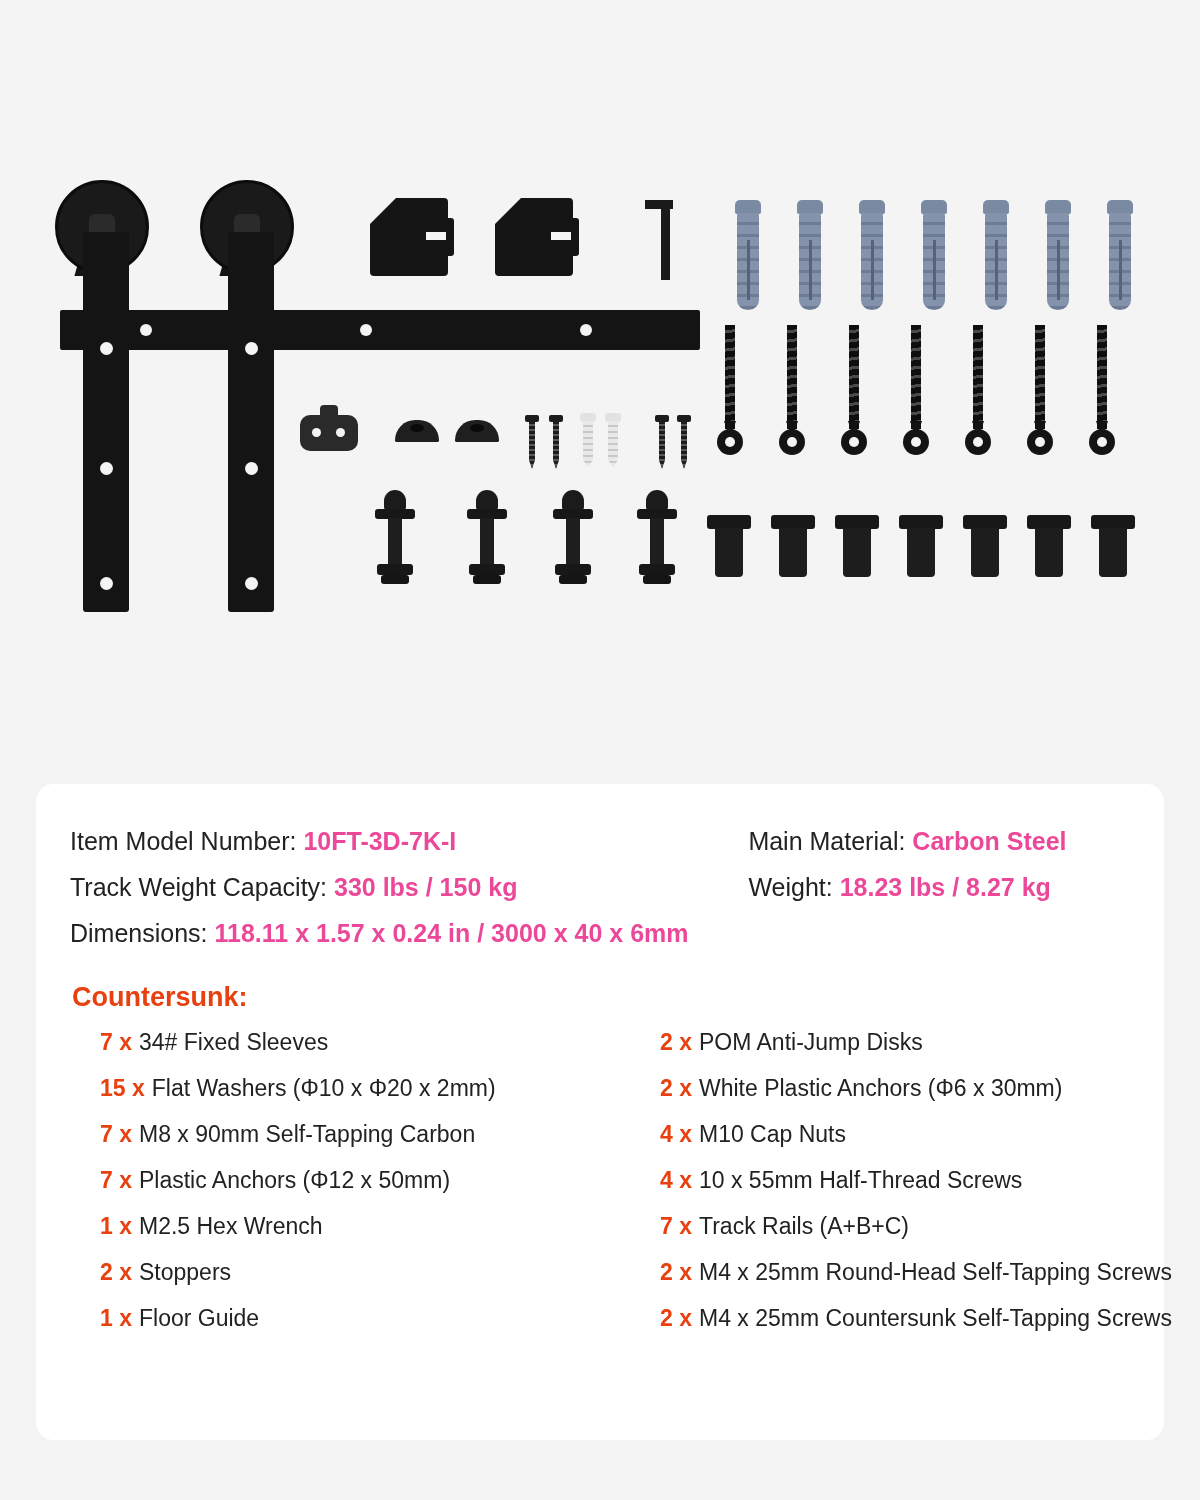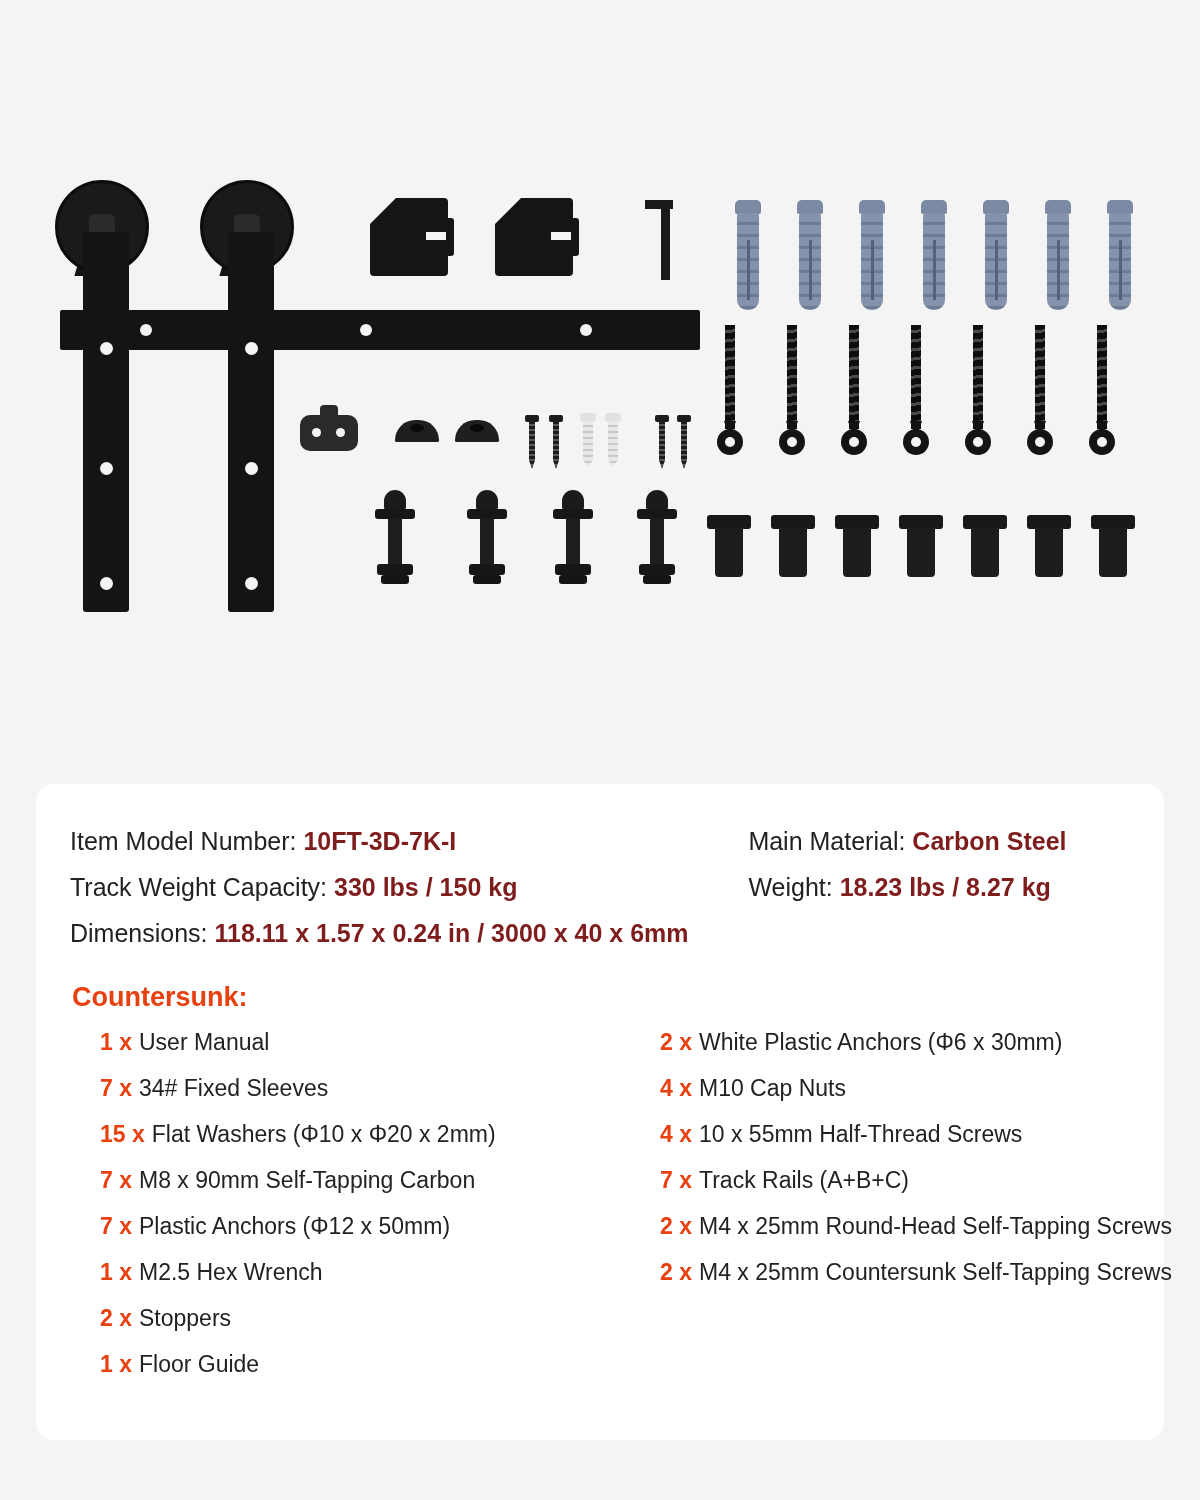--- a/index.html
+++ b/index.html
@@ -217,21 +217,21 @@
   }
   .spec-col { }
   .spec-col.left { width: 64%; }
   .spec-col.right { width: 36%; }
   .spec-line {
     font-size: 25px;
     line-height: 46px;
     color: #222;
     white-space: nowrap;
   }
-  .spec-line .val { color: #7f1d1d; font-weight: bold; }
+  .spec-line .val { color: #ec4899; font-weight: bold; }
   .acc-title {
     margin: 26px 0 6px 36px;
     font-size: 27px;
     font-weight: bold;
     color: #e8400e;
   }
   .acc-grid {
     display: flex;
     padding: 0 34px;
   }
@@ -489,30 +489,30 @@
       <div class="spec-line">
         <span>Weight: </span><span class="val">18.23 lbs / 8.27 kg</span>
       </div>
     </div>
   </div>
 
   <div class="acc-title">Countersunk:</div>
 
   <div class="acc-grid">
     <div class="acc-col left">
-      <div class="acc-item"><span class="qty">1 x</span><span>User Manual</span></div>
       <div class="acc-item"><span class="qty">7 x</span><span>34# Fixed Sleeves</span></div>
       <div class="acc-item"><span class="qty">15 x</span><span>Flat Washers (Φ10 x  Φ20 x 2mm)</span></div>
       <div class="acc-item"><span class="qty">7 x</span><span>M8 x 90mm Self-Tapping Carbon</span></div>
       <div class="acc-item"><span class="qty">7 x</span><span>Plastic Anchors (Φ12 x 50mm)</span></div>
       <div class="acc-item"><span class="qty">1 x</span><span>M2.5 Hex Wrench</span></div>
       <div class="acc-item"><span class="qty">2 x</span><span>Stoppers</span></div>
       <div class="acc-item"><span class="qty">1 x</span><span>Floor Guide</span></div>
     </div>
     <div class="acc-col right">
+      <div class="acc-item"><span class="qty">2 x</span><span>POM Anti-Jump Disks</span></div>
       <div class="acc-item"><span class="qty">2 x</span><span>White Plastic Anchors (Φ6 x 30mm)</span></div>
       <div class="acc-item"><span class="qty">4 x</span><span>M10 Cap Nuts</span></div>
       <div class="acc-item"><span class="qty">4 x</span><span>10 x 55mm Half-Thread Screws</span></div>
       <div class="acc-item"><span class="qty">7 x</span><span>Track Rails (A+B+C)</span></div>
       <div class="acc-item"><span class="qty">2 x</span><span>M4 x 25mm Round-Head Self-Tapping Screws</span></div>
       <div class="acc-item"><span class="qty">2 x</span><span>M4 x 25mm Countersunk Self-Tapping Screws</span></div>
     </div>
   </div>
 
 </div>

